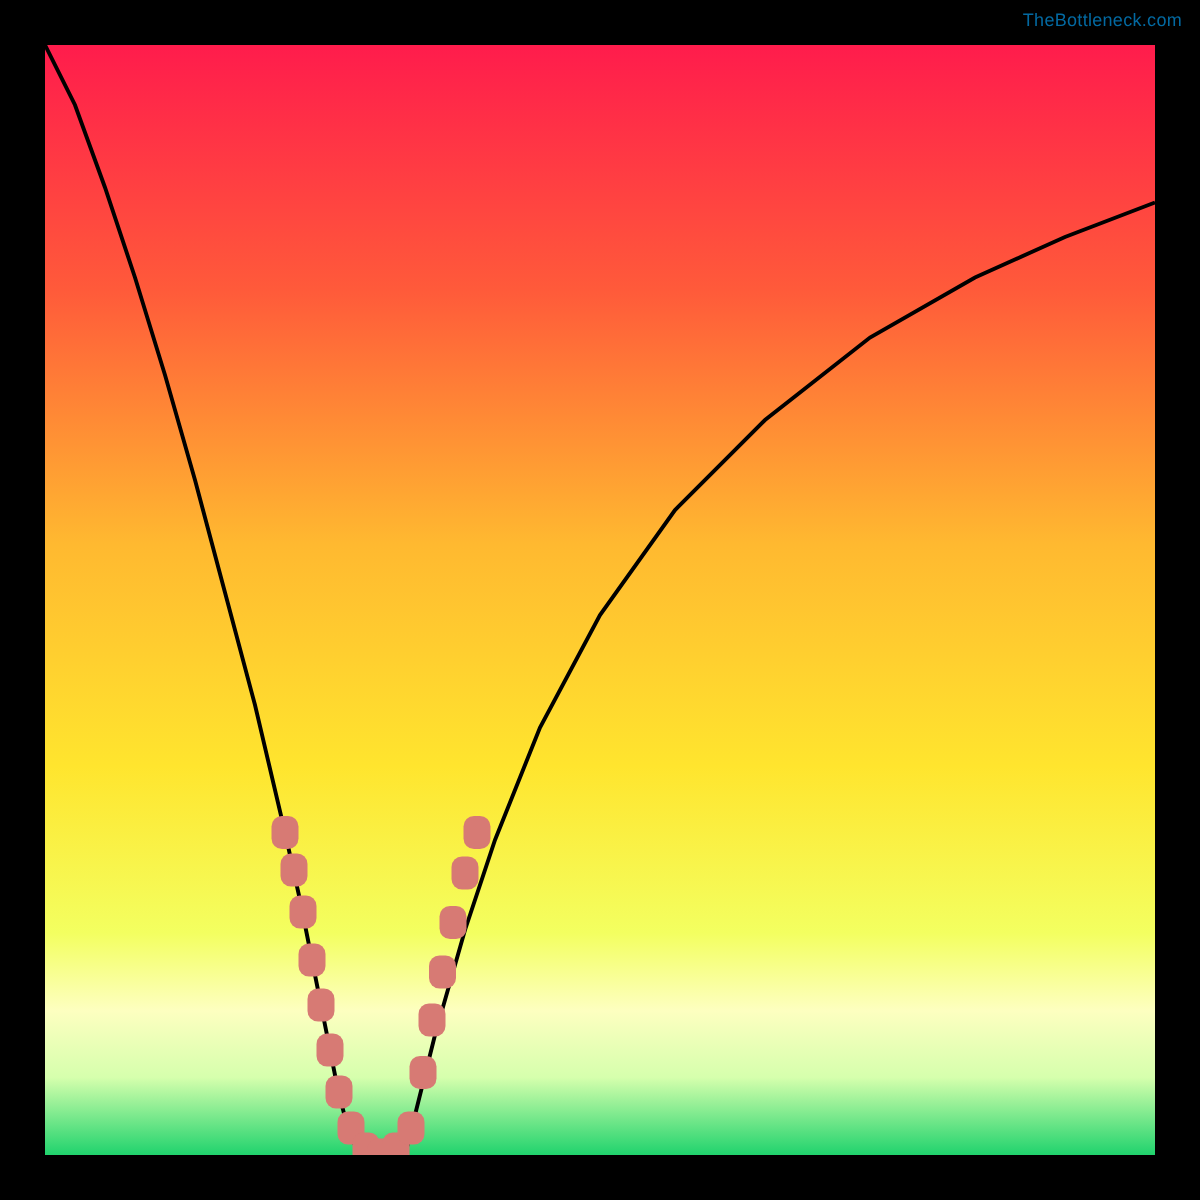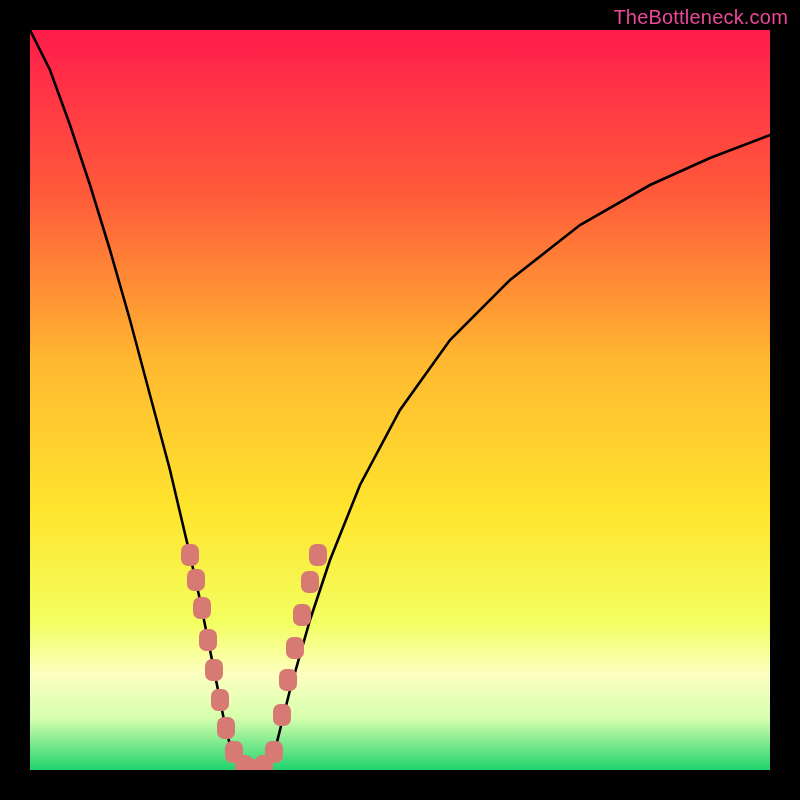--- a/index.html
+++ b/index.html
@@ -25,22 +25,22 @@
   }
   .plot svg {
     width: 100%;
     height: 100%;
     display: block;
   }
   .watermark {
     position: absolute;
     top: 6px;
     right: 12px;
-    color: #ec4899;
-    font-size: 20px;
+    color: #0369a1;
+    font-size: 12px;
     font-weight: 500;
     letter-spacing: 0.2px;
   }
 </style>
 </head>
 <body>
 
 <div class="frame">
   <div class="watermark">TheBottleneck.com</div>
   <div class="plot">

